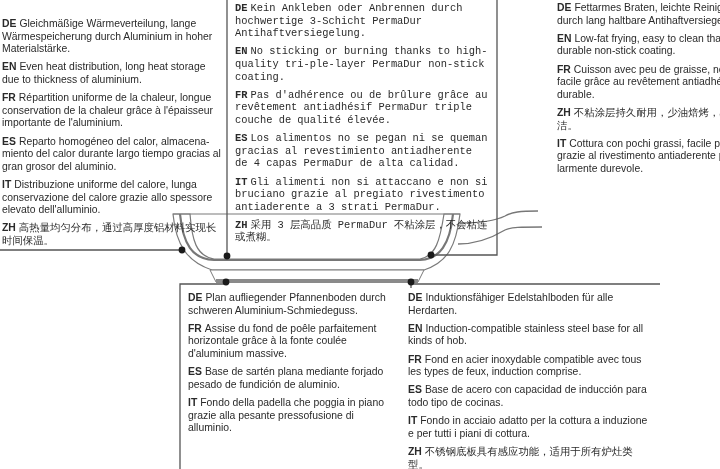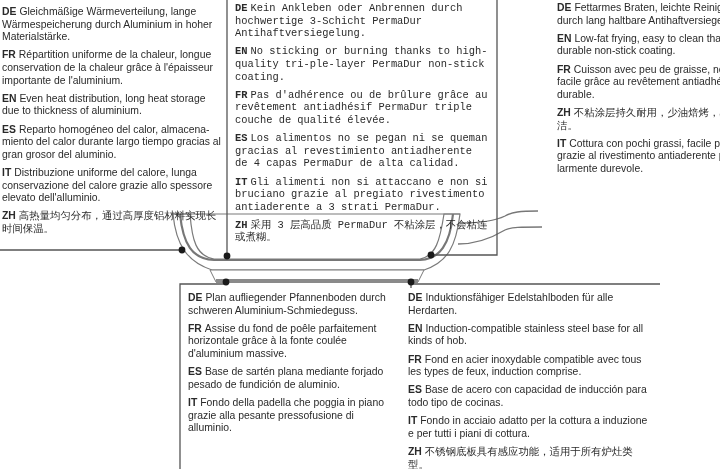--- a/index.html
+++ b/index.html
@@ -37,24 +37,24 @@
 
   <g fill="#1a1a1a">
     <circle cx="182" cy="250" r="3.4"></circle>
     <circle cx="227" cy="256" r="3.4"></circle>
     <circle cx="431" cy="255" r="3.4"></circle>
     <circle cx="226" cy="282" r="3.4"></circle>
     <circle cx="411" cy="282" r="3.4"></circle>
   </g>
 </svg>
 
-<div class="block" style="left:2px; top:6px; width:222px;" id="c-tl">
+<div class="block" style="left:2px; top:18px; width:222px;" id="c-tl">
     <p class="para"><span class="code">DE</span><span>Gleichmäßige Wärmeverteilung, lange Wärmespeicherung durch Aluminium in hoher Materialstärke.</span></p>
+    <p class="para"><span class="code">EN</span><span>Even heat distribution, long heat storage due to thickness of aluminium.</span></p>
     <p class="para"><span class="code">FR</span><span>Répartition uniforme de la chaleur, longue conservation de la chaleur grâce à l'épaisseur importante de l'aluminium.</span></p>
-    <p class="para"><span class="code">EN</span><span>Even heat distribution, long heat storage due to thickness of aluminium.</span></p>
     <p class="para"><span class="code">ES</span><span>Reparto homogéneo del calor, almacena-miento del calor durante largo tiempo gracias al gran grosor del aluminio.</span></p>
     <p class="para"><span class="code">IT</span><span>Distribuzione uniforme del calore, lunga conservazione del calore grazie allo spessore elevato dell'alluminio.</span></p>
     <p class="para"><span class="code">ZH</span><span>高热量均匀分布，通过高厚度铝材料实现长时间保温。</span></p>
   </div>
 <div class="block" style="left:235px; top:2px; width:255px;font-family:Liberation Mono, monospace;" id="c-tm">
     <p class="para"><span class="code">DE</span><span>Kein Ankleben oder Anbrennen durch hochwertige 3-Schicht PermaDur Antihaftversiegelung.</span></p>
     <p class="para"><span class="code">EN</span><span>No sticking or burning thanks to high-quality tri-ple-layer PermaDur non-stick coating.</span></p>
     <p class="para"><span class="code">FR</span><span>Pas d'adhérence ou de brûlure grâce au revêtement antiadhésif PermaDur triple couche de qualité élevée.</span></p>
     <p class="para"><span class="code">ES</span><span>Los alimentos no se pegan ni se queman gracias al revestimiento antiadherente de 4 capas PermaDur de alta calidad.</span></p>
     <p class="para"><span class="code">IT</span><span>Gli alimenti non si attaccano e non si bruciano grazie al pregiato rivestimento antiaderente a 3 strati PermaDur.</span></p>

